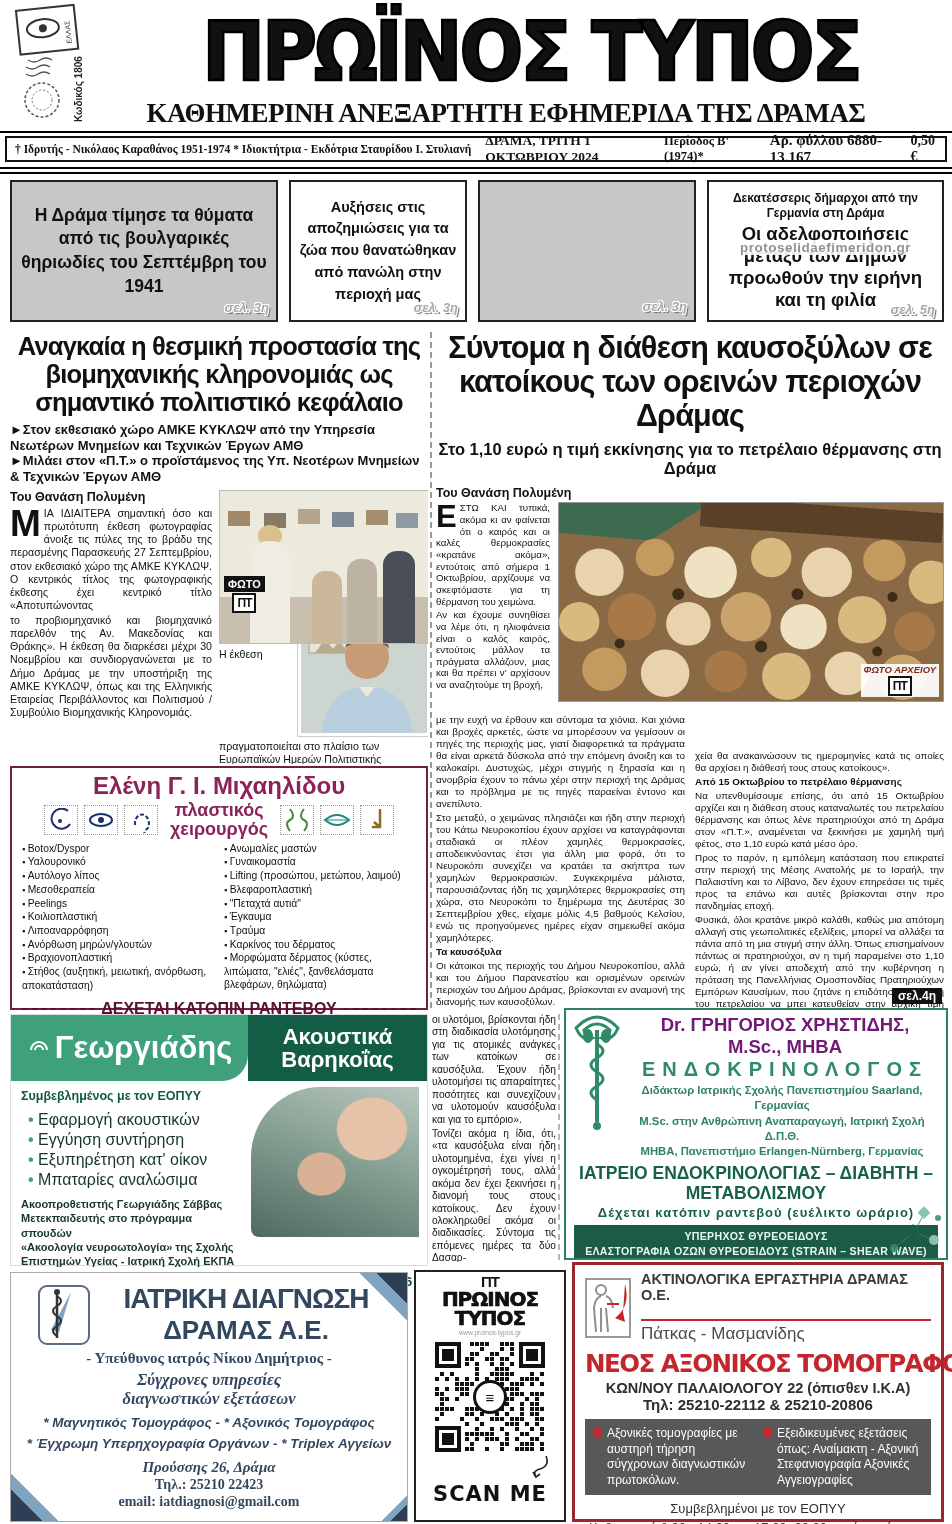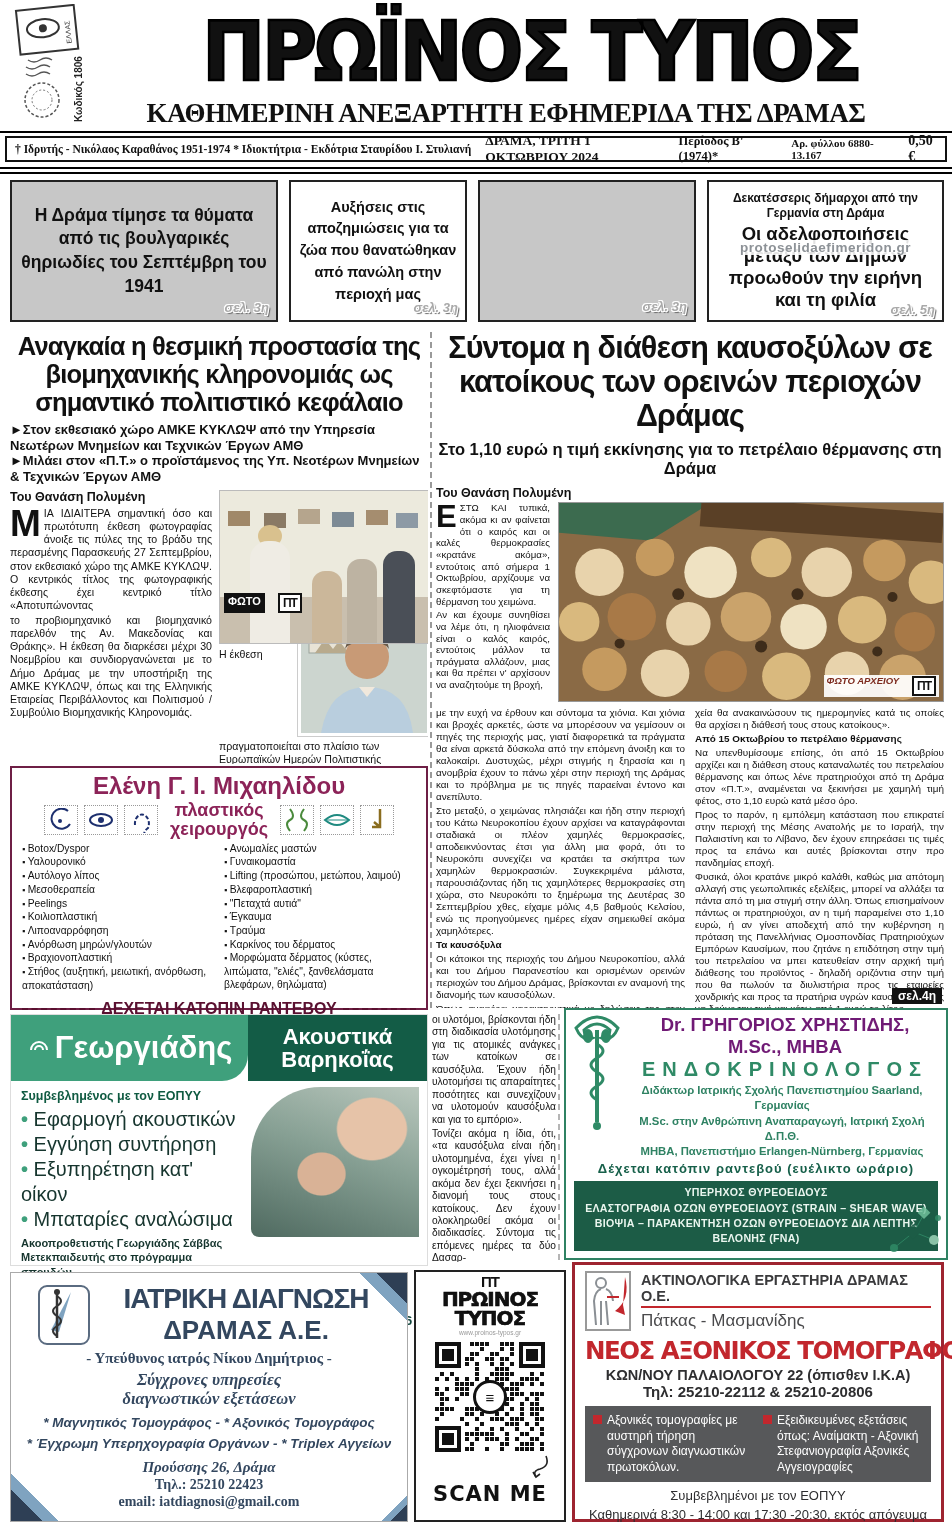--- a/index.html
+++ b/index.html
@@ -12,21 +12,21 @@
       font-family:"DejaVu Sans",sans-serif;font-weight:bold;font-size:75px;letter-spacing:-3px;
       -webkit-text-stroke:2.5px #000;transform:scaleY(1.08);transform-origin:top center;white-space:nowrap;}
   .mast-sub{left:60px;top:98px;width:892px;text-align:center;font-family:"Liberation Serif",serif;
       font-weight:bold;font-size:27px;letter-spacing:-0.5px;}
   .sub-rule{left:0;top:131px;width:952px;border-top:2px solid #000;}
   .infobar{left:5px;top:136px;width:942px;height:26px;border:2px solid #111;box-sizing:border-box;
       display:flex;align-items:center;gap:10px;padding:0 8px;font-family:"Liberation Serif",serif;font-weight:bold;}
   .ib-founder{font-size:11.5px;flex:0 0 auto;}
   .ib-date{font-size:13.5px;margin-left:4px;}
   .ib-period{font-size:12.5px;margin-left:auto;}
-  .ib-issue{font-size:11px;margin-left:14px;}
+  .ib-issue{font-size:15px;margin-left:14px;}
   .ib-price{font-size:14px;margin-left:14px;}
   .double-rule{left:0;top:167px;width:952px;height:3px;border-top:2px solid #000;border-bottom:2px solid #000;}
   
   .teasers{left:10px;top:180px;width:934px;height:142px;display:flex;gap:11px;}
   .teaser{position:relative;border:2px solid #222;box-sizing:border-box;padding:8px 6px;
       font-weight:bold;text-align:center;display:flex;flex-direction:column;justify-content:center;}
   .t1{flex:0 0 268px;background:#c7c7c7;font-size:17.5px;line-height:1.35;}
   .t2{flex:0 0 178px;background:#fff;font-size:14.5px;line-height:1.5;}
   .t3{flex:0 0 218px;background:#c7c7c7;font-size:16px;line-height:1.55;}
   .t4{flex:1;background:#fff;}
@@ -38,21 +38,21 @@
       letter-spacing:.5px;font-weight:bold;}
   
   .v-div{left:430px;top:332px;height:676px;border-left:2px dashed #9a9a9a;width:0;}
   .v-div2{left:558px;top:1014px;height:246px;border-left:2px dashed #b5b5b5;width:0;}
   
   .jt{text-align:justify;}
   .badge{background:#111;color:#fff;font-weight:bold;font-size:12px;padding:1px 6px;}
   .byline{font-weight:bold;font-size:12.5px;margin:0 0 2px;}
   .dropcap{float:left;font-size:37px;font-weight:bold;line-height:30px;padding:2px 3px 0 0;}
   .subhd{font-weight:bold;margin:2px 0;}
-  .photo-label{position:absolute;display:flex;gap:13px;}
+  .photo-label{position:absolute;display:flex;align-items:center;gap:1px;flex-direction:column;}
   .pl-black{background:#111;color:#fff;font-weight:bold;font-size:11px;padding:2px 4px;}
   .pt-mono{display:inline-block;border:2px solid #111;background:#fff;color:#111;font-weight:bold;
       font-size:12px;line-height:1;padding:2px 3px;letter-spacing:-1px;}
   
   .la{left:10px;top:330px;width:418px;height:434px;overflow:hidden;}
   .la-head{font-size:25.5px;font-weight:bold;text-align:center;line-height:1.1;letter-spacing:-0.8px;margin:2px 0 6px;}
   .la-bullets p{margin:0;font-size:13px;font-weight:bold;line-height:1.2;}
   .la-bodywrap{display:flex;gap:7px;margin-top:5px;}
   .la-col{flex:0 0 202px;font-size:10.6px;line-height:1.24;}
   .la-col p{margin:0 0 2px;}
@@ -74,21 +74,21 @@
   .ra{left:436px;top:328px;width:508px;height:680px;overflow:hidden;}
   .ra-head{font-size:30.5px;font-weight:bold;text-align:center;line-height:1.12;letter-spacing:-0.8px;margin:2px 0 8px;}
   .ra-subhead{font-size:16.5px;font-weight:bold;text-align:center;margin:0 0 8px;}
   .ra-r1{display:flex;gap:8px;height:200px;overflow:hidden;}
   .ra-intro{flex:0 0 114px;font-size:9.7px;line-height:1.2;}
   .ra-intro p{margin:0 0 2px;}
   .ra-intro .dropcap{font-size:31px;line-height:26px;}
   .firewood{flex:1;position:relative;overflow:hidden;border:1px solid #999;}
   .firewood .photo-label{right:4px;bottom:4px;background:rgba(255,255,255,.92);padding:1px 3px;}
   .pl-red{color:#7c2a1e;font-style:italic;font-weight:bold;font-size:9.5px;line-height:1.1;text-align:right;}
-  .ra-r2{display:flex;gap:10px;margin-top:5px;height:352px;overflow:hidden;}
+  .ra-r2{display:flex;gap:10px;margin-top:5px;height:352px;overflow:hidden;align-items:flex-end;}
   .ra-col{flex:1;font-size:9.9px;line-height:1.21;}
   .ra-col p{margin:0 0 2px;}
   .ra-badge{position:absolute;right:2px;bottom:4px;}
   .ra-cont{left:432px;top:1014px;width:124px;height:248px;overflow:hidden;font-size:10.2px;line-height:1.22;}
   .ra-cont p{margin:0 0 2px;}
   
   .eleni{left:10px;top:766px;width:418px;height:244px;border:2.5px solid #6e1f45;box-sizing:border-box;
       padding:4px 10px;color:#111;}
   .el-title{text-align:center;font-size:24px;font-weight:bold;color:#8c2358;margin:0;}
   .el-subrow{display:flex;align-items:center;justify-content:center;gap:6px;margin:1px 0 3px;}
@@ -103,21 +103,21 @@
   
   .geo{left:10px;top:1014px;width:418px;height:252px;box-sizing:border-box;border:1px solid #ddd;background:#fff;}
   .geo-head{display:flex;height:66px;}
   .geo-brand{flex:0 0 57%;background:#3fa07c;color:#fff;display:flex;align-items:center;justify-content:center;
       gap:4px;font-size:31px;font-weight:bold;border-radius:0 0 26px 0;}
   .geo-prod{flex:1;background:#135c46;color:#fff;display:flex;align-items:center;justify-content:center;
       text-align:center;font-size:22px;font-weight:bold;line-height:1.05;}
   .geo-body{display:flex;padding:6px 8px 0 10px;gap:6px;}
   .geo-left{flex:1;}
   .geo-eopyy{font-weight:bold;font-size:12.5px;color:#0f5a41;margin:2px 0 4px;}
-  .geo-list{margin:0;padding:0;list-style:none;font-size:20px;color:#16352e;}
+  .geo-list{margin:7px;padding:0;list-style:none;font-size:16px;color:#16352e;}
   .geo-list li{line-height:1.25;}
   .geo-list li::before{content:"• ";color:#3fa07c;font-weight:bold;}
   .geo-bio{font-size:11px;font-weight:bold;color:#16352e;line-height:1.3;margin-top:4px;}
   .geo-photo{flex:0 0 168px;height:150px;border-radius:70px 0 0 8px;
       background:radial-gradient(ellipse at 42% 58%,#d9b296 0 17%,rgba(0,0,0,0) 18%),
                  radial-gradient(ellipse at 72% 28%,#e6c3a8 0 20%,rgba(0,0,0,0) 21%),
                  linear-gradient(200deg,#b9c7bd 0%,#87a094 45%,#4f6a60 100%);}
   .geo-contact{border-top:3px solid #d9ecе3;text-align:center;font-weight:bold;font-size:13.5px;
       color:#14473f;line-height:1.5;margin-top:4px;}
   
@@ -164,21 +164,21 @@
   .en-office{font-size:17.5px;font-weight:bold;color:#17604a;text-align:center;line-height:1.1;margin-top:5px;}
   .en-appt{font-size:13px;font-weight:bold;color:#17604a;text-align:center;letter-spacing:1px;margin-top:2px;}
   .en-box{background:#1c5c46;color:#eaf6ef;font-weight:bold;font-size:10.6px;text-align:center;
       line-height:1.45;padding:4px 6px;margin-top:5px;letter-spacing:.3px;}
   .en-mol{position:absolute;right:2px;bottom:2px;opacity:.85;}
   
   .rad{left:572px;top:1262px;width:372px;height:260px;border:3px solid #9e2430;box-sizing:border-box;
       background:#fff;padding:6px 10px;}
   .rad-head{display:flex;gap:10px;align-items:center;}
   .rad-right{flex:1;}
-  .rad-co{font-size:14.5px;font-weight:bold;color:#3a3a3c;border-bottom:2px solid #c2272d;padding-bottom:2px;}
+  .rad-co{font-size:14.5px;font-weight:bold;color:#3a3a3c;border-bottom:2px solid #c2272d;padding-bottom:16px;}
   .rad-own{font-size:17px;color:#4a4a4c;margin-top:3px;}
   .rad-big{font-family:"DejaVu Sans",sans-serif;font-weight:bold;font-size:24.5px;color:#c2272d;text-align:center;
       letter-spacing:-1.5px;margin-top:5px;white-space:nowrap;}
   .rad-addr{text-align:center;font-weight:bold;font-size:14.5px;color:#2e2e30;margin-top:2px;}
   .rad-tel{text-align:center;font-weight:bold;font-size:15px;color:#2e2e30;}
   .rad-box{background:#57585a;color:#fff;display:flex;gap:10px;padding:7px 8px;margin-top:6px;font-size:12px;line-height:1.3;}
   .rad-box .cell{flex:1;display:flex;gap:5px;}
   .rad-sq{flex:0 0 9px;width:9px;height:9px;background:#c2272d;margin-top:2px;}
   .rad-foot{text-align:center;font-size:13px;color:#2e2e30;margin-top:5px;line-height:1.4;}
 </style>
@@ -712,20 +712,21 @@
       <ellipse cx="16" cy="22" rx="5" ry="7" fill="#2f8a66"></ellipse>
         <ellipse cx="34" cy="22" rx="5" ry="7" fill="#2f8a66"></ellipse>
     </svg>
     <div class="en-name">Dr. ΓΡΗΓΟΡΙΟΣ ΧΡΗΣΤΙΔΗΣ, M.Sc., MHBA</div>
     <div class="en-spec">ΕΝΔΟΚΡΙΝΟΛΟΓΟΣ</div>
     <div class="en-creds">
       <div>Διδάκτωρ Ιατρικής Σχολής Πανεπιστημίου Saarland, Γερμανίας</div>
       <div>M.Sc. στην Ανθρώπινη Αναπαραγωγή, Ιατρική Σχολή Δ.Π.Θ.</div>
       <div>MHBA, Πανεπιστήμιο Erlangen-Nürnberg, Γερμανίας</div>
     </div>
+    <div class="en-office">ΙΑΤΡΕΙΟ ΕΝΔΟΚΡΙΝΟΛΟΓΙΑΣ – ΔΙΑΒΗΤΗ – ΜΕΤΑΒΟΛΙΣΜΟΥ</div>
     <div class="en-appt">Δέχεται κατόπιν ραντεβού (ευέλικτο ωράριο)</div>
     <div class="en-box">
       <div>ΥΠΕΡΗΧΟΣ ΘΥΡΕΟΕΙΔΟΥΣ</div>
       <div>ΕΛΑΣΤΟΓΡΑΦΙΑ ΟΖΩΝ ΘΥΡΕΟΕΙΔΟΥΣ (STRAIN – SHEAR WAVE)</div>
       <div>ΒΙΟΨΙΑ – ΠΑΡΑΚΕΝΤΗΣΗ ΟΖΩΝ ΘΥΡΕΟΕΙΔΟΥΣ ΔΙΑ ΛΕΠΤΗΣ ΒΕΛΟΝΗΣ (FNA)</div>
     </div>
 
     <svg class="en-mol" width="60" height="52">
       <line x1="10" y1="44" x2="30" y2="28" stroke="#2f8a66"></line>
         <line x1="30" y1="28" x2="50" y2="36" stroke="#2f8a66"></line>

